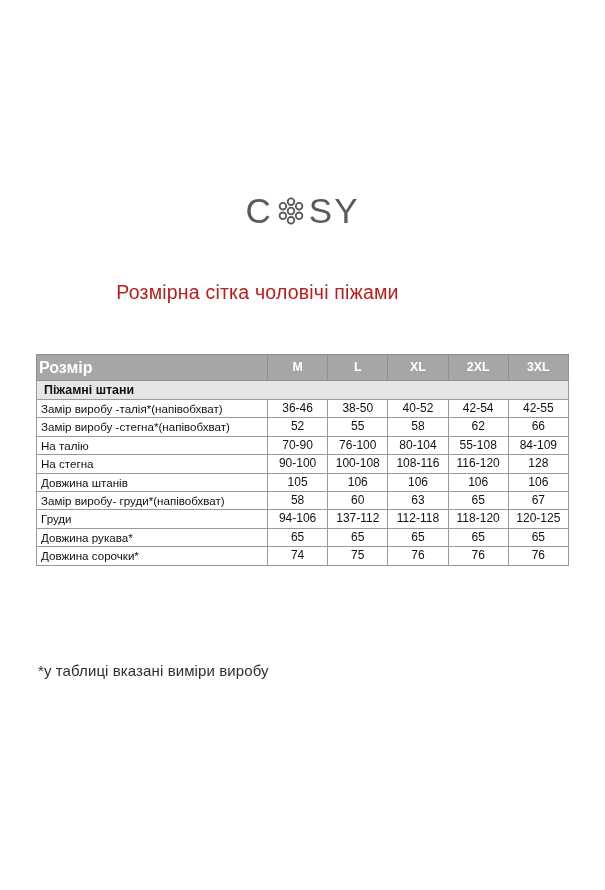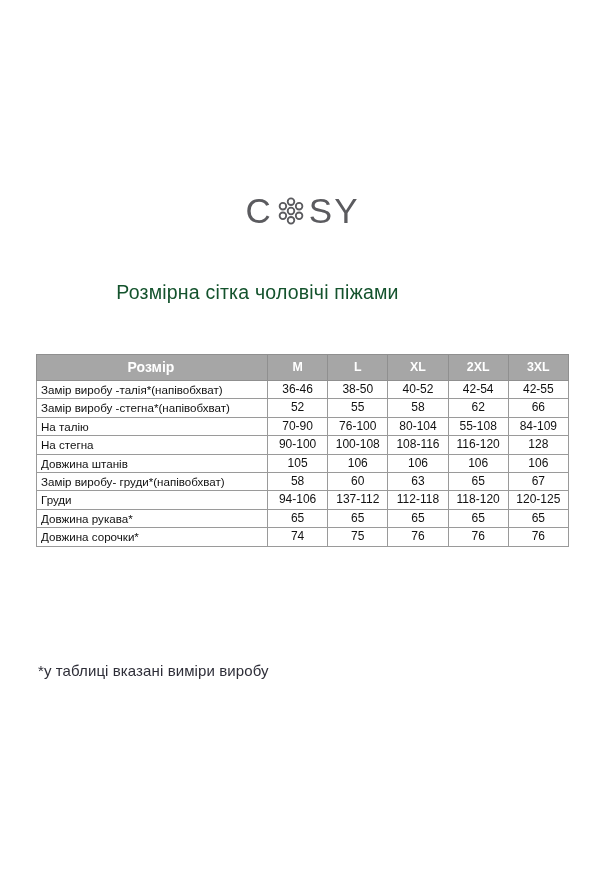--- a/index.html
+++ b/index.html
@@ -46,21 +46,21 @@
   
   .page-title {
     position: absolute;
     top: 281px;
     left: 0;
     width: 515px;
     text-align: center;
     font-size: 19.5px;
     font-weight: 400;
     letter-spacing: 0.2px;
-    color: #14532d;
+    color: #b91c1c;
     font-family: "Liberation Sans", "DejaVu Sans", sans-serif;
   }
 
   
   .size-table {
     position: absolute;
     left: 36px;
     top: 354px;
     width: 532px;
     border-collapse: collapse;
@@ -87,23 +87,23 @@
   .size-table thead th {
     background: #a6a6a6;
     color: #ffffff;
     font-weight: bold;
     height: 25px;
     line-height: 25px;
     border: 1px solid #8f8f8f;
     font-size: 12.4px;
   }
   .size-table thead th.hdr-label {
-    text-align: center;
+    text-align: left;
     padding-left: 2px;
-    font-size: 14px;
+    font-size: 16px;
   }
   .size-table thead th.hdr-size {
     text-align: center;
   }
 
   
   tr.section-row td {
     background: #e6e6e6;
     font-weight: bold;
     text-align: left;
@@ -171,20 +171,23 @@
     <tr>
       <th class="hdr-label">Розмір</th>
       <th class="hdr-size">M</th>
       <th class="hdr-size">L</th>
       <th class="hdr-size">XL</th>
       <th class="hdr-size">2XL</th>
       <th class="hdr-size">3XL</th>
     </tr>
   </thead>
   <tbody id="table-body">
+      <tr class="section-row">
+        <td colspan="6">Піжамні штани</td>
+      </tr>
       <tr>
         <td class="label-cell">Замір виробу -талія*(напівобхват)</td>
         <td class="value-cell">36-46</td>
         <td class="value-cell">38-50</td>
         <td class="value-cell">40-52</td>
         <td class="value-cell">42-54</td>
         <td class="value-cell">42-55</td>
       </tr>
       <tr>
         <td class="label-cell">Замір виробу -стегна*(напівобхват)</td>

